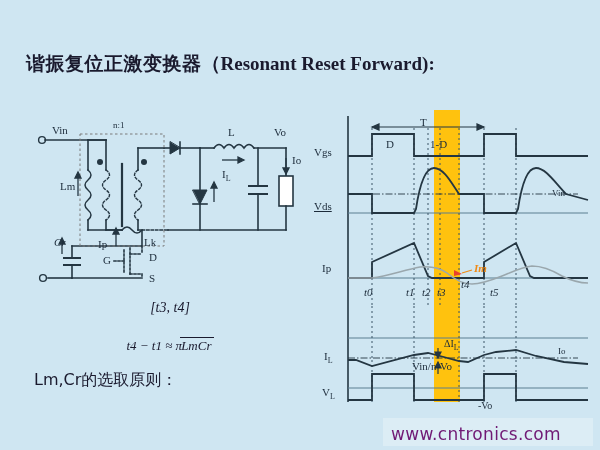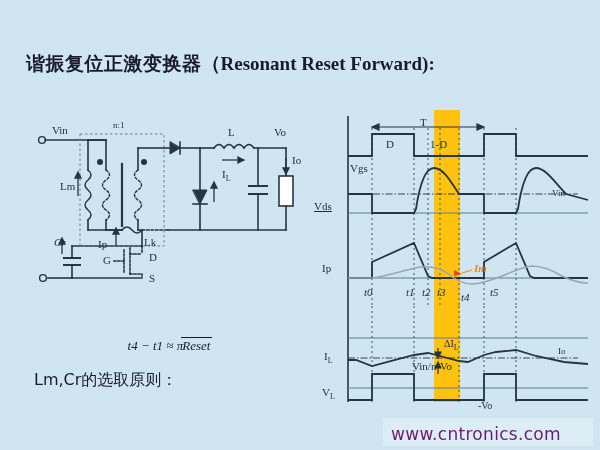--- a/index.html
+++ b/index.html
@@ -176,23 +176,24 @@
     <span class="lbl" style="left:85px;top:136px;">G</span>
     <span class="lbl" style="left:131px;top:133px;">D</span>
     <span class="lbl" style="left:131px;top:154px;">S</span>
     <span class="lbl" style="left:210px;top:8px;">L</span>
     <span class="lbl" style="left:256px;top:8px;">Vo</span>
     <span class="lbl" style="left:274px;top:36px;">Io</span>
     <span class="lbl" style="left:204px;top:50px;"><span>I</span><sub class="s">L</sub></span>
   </div>
 
   <div id="mathblock">
+    <div class="m-center t34">[t3, t4]</div>
 
     <div class="m-center eq1">
-      <span>t4 − t1 ≈ π</span><span class="radic">Reset</span>
+      <span>t4 − t1 ≈ π</span><span class="radic">LmCr</span>
     </div>
 
     <div class="princ">Lm,Cr的选取原则：</div>
 
   </div>
 
   <div id="waves">
     <svg width="278" height="305" viewBox="0 0 278 305">
 
       <rect x="118" y="0" width="26" height="292" fill="#ffc20e"></rect>
@@ -273,40 +274,40 @@
         <line x1="122" y1="238" x2="122" y2="246"></line>
         <path d="M122 248 l-3 -6 l6 0 Z"></path>
         <line x1="122" y1="264" x2="122" y2="256"></line>
         <path d="M122 252 l-3 6 l6 0 Z"></path>
       </g>
 
       <polyline fill="none" stroke="#243642" stroke-width="1.8" points="32,290 56,290 56,264 98,264 98,290 168,290 168,264 200,264 200,290 272,290"></polyline>
 
     </svg>
 
-    <span class="lbl wlabel" style="left:-2px;top:52px;margin-left:36px;">Vgs</span>
+    <span class="lbl wlabel" style="left:-2px;top:36px;">Vgs</span>
     <span class="lbl wlabel" style="left:-2px;top:90px;text-decoration:underline;">Vds</span>
     <span class="lbl wlabel" style="left:6px;top:152px;">Ip</span>
     <span class="lbl wlabel" style="left:8px;top:240px;"><span>I</span><sub class="s">L</sub></span>
     <span class="lbl wlabel" style="left:6px;top:276px;"><span>V</span><sub class="s">L</sub></span>
 
     <span class="lbl" style="left:104px;top:6px;font-size:11px;">T</span>
     <span class="lbl" style="left:70px;top:28px;font-size:11px;">D</span>
     <span class="lbl" style="left:114px;top:28px;font-size:11px;">1-D</span>
     <span class="lbl" style="left:236px;top:78px;font-size:9px;">Vin</span>
     <span class="lbl imlabel" style="left:158px;top:152px;">Im</span>
     <span class="lbl" style="left:128px;top:228px;font-size:10px;"><span>ΔI</span><sub class="s">L</sub></span>
     <span class="lbl" style="left:242px;top:236px;font-size:9px;">Io</span>
     <span class="lbl" style="left:96px;top:250px;font-size:11px;">Vin/n-Vo</span>
     <span class="lbl" style="left:162px;top:290px;font-size:10px;">-Vo</span>
 
     <span class="lbl tmark" style="left:48px;top:176px;">t0</span>
     <span class="lbl tmark" style="left:90px;top:176px;">t1</span>
     <span class="lbl tmark" style="left:106px;top:176px;">t2</span>
     <span class="lbl tmark" style="left:121px;top:176px;">t3</span>
-    <span class="lbl tmark" style="left:145px;top:181px;">t4</span>
+    <span class="lbl tmark" style="left:145px;top:168px;">t4</span>
     <span class="lbl tmark" style="left:174px;top:176px;">t5</span>
   </div>
 
   <div class="wmbox"></div>
   <div class="wm">www.cntronics.com</div>
 
 </div>
 
 </body></html>

